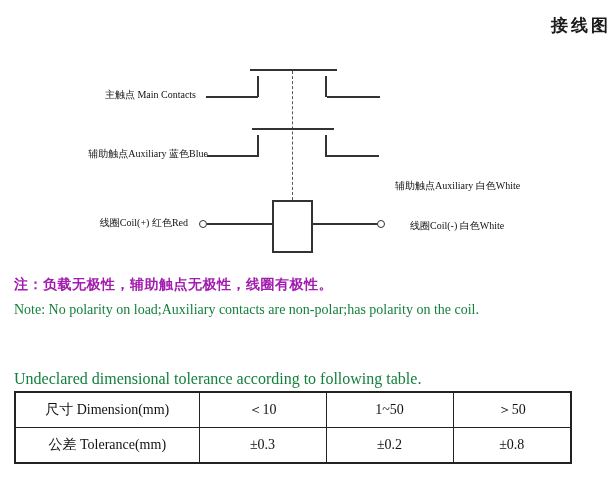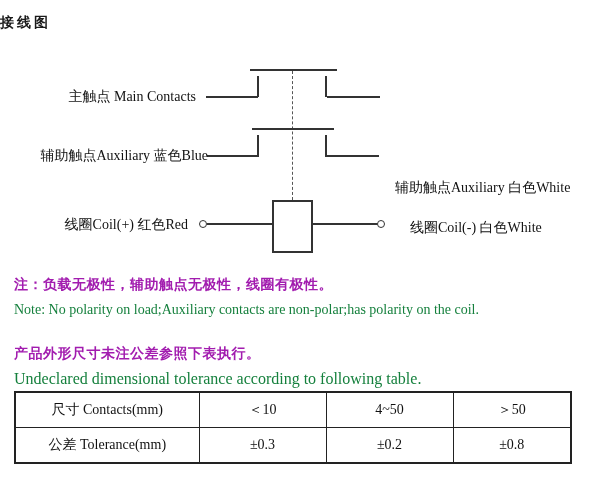--- a/index.html
+++ b/index.html
@@ -6,32 +6,32 @@
   .page{
     position:relative;
     width:611px;height:495px;
     background:#ffffff;
     font-family:"Liberation Serif", serif;
     color:#1a1a1a;
     overflow:hidden;
   }
   .title{
     position:absolute;left:0;top:14px;width:611px;
-    text-align:left;
+    text-align:right;
     font-family:Liberation Sans, sans-serif;
-    font-weight:bold;font-size:14px;letter-spacing:3px;
+    font-weight:bold;font-size:17px;letter-spacing:3px;
   }
   
   .hline{position:absolute;background:#333;height:2px;}
   .vline{position:absolute;background:#333;width:2px;}
   .dashed-v{position:absolute;width:0;border-left:1px dashed #555;}
   .coil-box{position:absolute;border:2px solid #333;background:#fff;}
   .terminal{position:absolute;width:6px;height:6px;border:1.5px solid #333;border-radius:50%;background:#fff;}
   .dlabel{
-    position:absolute;font-size:14px;white-space:nowrap;
+    position:absolute;font-size:10px;white-space:nowrap;
     font-family:"Liberation Serif", serif;color:#111;
   }
   .dlabel.right-align{text-align:right;}
   
   .note-cn{
     position:absolute;left:14px;white-space:nowrap;
     font-family:"Liberation Sans", sans-serif;
     font-weight:bold;font-size:14px;color:#a21caf;letter-spacing:0.5px;
   }
   .note-en{
@@ -81,35 +81,34 @@
     <div class="hline" style="left:207px;top:223px;width:65px;"></div>
     <div class="hline" style="left:313px;top:223px;width:65px;"></div>
     <div class="terminal" style="left:199px;top:220px;"></div>
     <div class="terminal" style="left:377px;top:220px;"></div>
     <div class="dlabel right-align" style="left:0;top:216px;width:188px;">线圈Coil(+) 红色Red</div>
     <div class="dlabel" style="left:410px;top:219px;">线圈Coil(-) 白色White</div>
   </div>
 
   <div class="note-cn" style="top:276px;">注：负载无极性，辅助触点无极性，线圈有极性。</div>
   <div class="note-en" style="top:302px;">Note: No polarity on load;Auxiliary contacts are non-polar;has polarity on the coil.</div>
-  <div class="note-cn" style="top:345px;">产品外形尺寸未注公差参照下表执行。</div>
   <div class="note-en small" style="top:370px;">Undeclared dimensional tolerance according to following table.</div>
 
   <table class="tol">
     <colgroup>
       <col style="width:184px">
         <col style="width:127px">
         <col style="width:127px">
         <col style="width:118px">
     </colgroup>
     <tbody>
         <tr>
-      <td>尺寸 Contacts(mm)</td>
+      <td>尺寸 Dimension(mm)</td>
       <td>＜10</td>
-      <td>4~50</td>
+      <td>1~50</td>
       <td>＞50</td>
     </tr>
     <tr>
       <td>公差 Tolerance(mm)</td>
       <td>±0.3</td>
       <td>±0.2</td>
       <td>±0.8</td>
     </tr>
   </tbody>
     </table>

